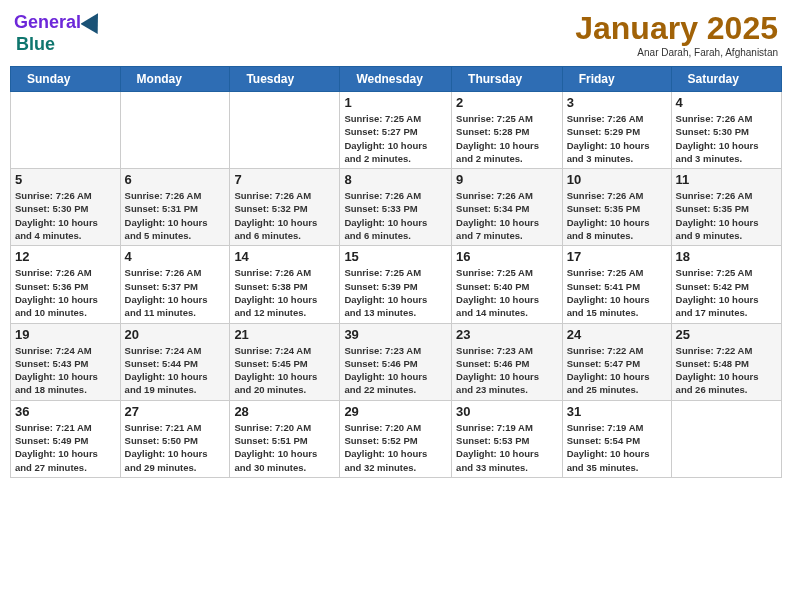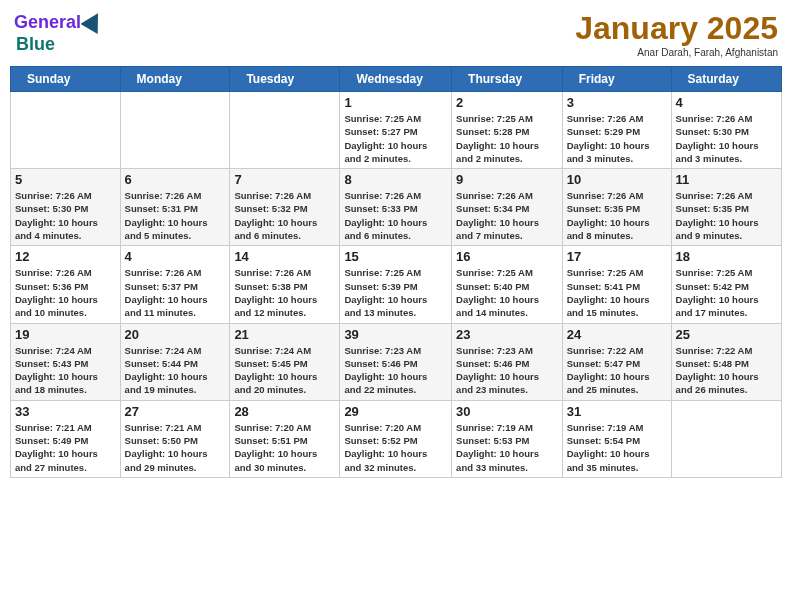--- a/index.html
+++ b/index.html
@@ -317,21 +317,21 @@
         <td>
           <div class="day-number">25</div>
           <div class="day-info" style="white-space: pre-line;">Sunrise: 7:22 AM
 Sunset: 5:48 PM
 Daylight: 10 hours
 and 26 minutes.</div>
         </td>
       </tr>
       <tr>
         <td>
-          <div class="day-number">33</div>
+          <div class="day-number">36</div>
           <div class="day-info" style="white-space: pre-line;">Sunrise: 7:21 AM
 Sunset: 5:49 PM
 Daylight: 10 hours
 and 27 minutes.</div>
         </td>
         <td>
           <div class="day-number">27</div>
           <div class="day-info" style="white-space: pre-line;">Sunrise: 7:21 AM
 Sunset: 5:50 PM
 Daylight: 10 hours

